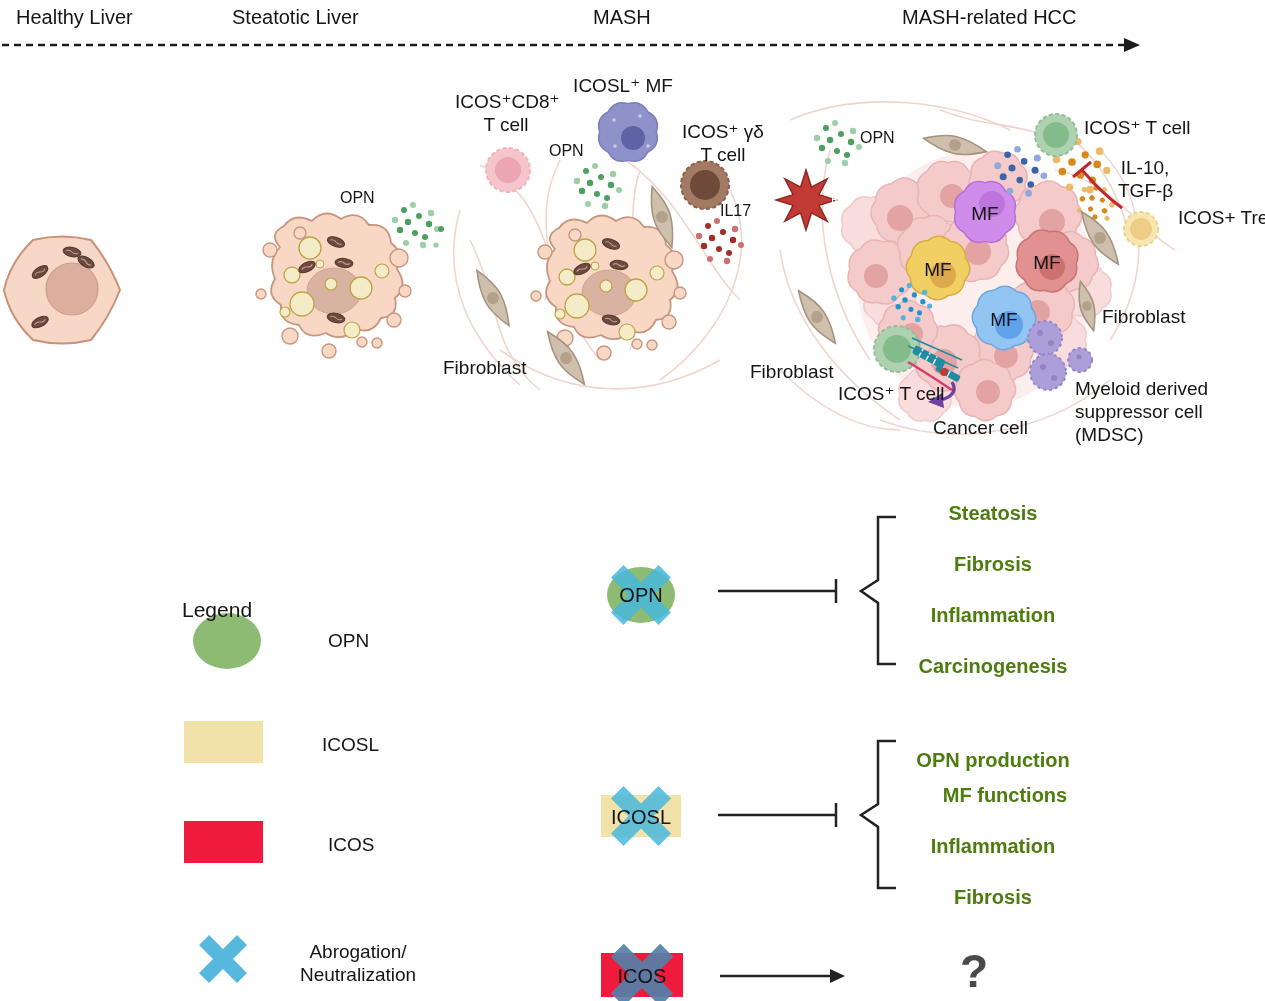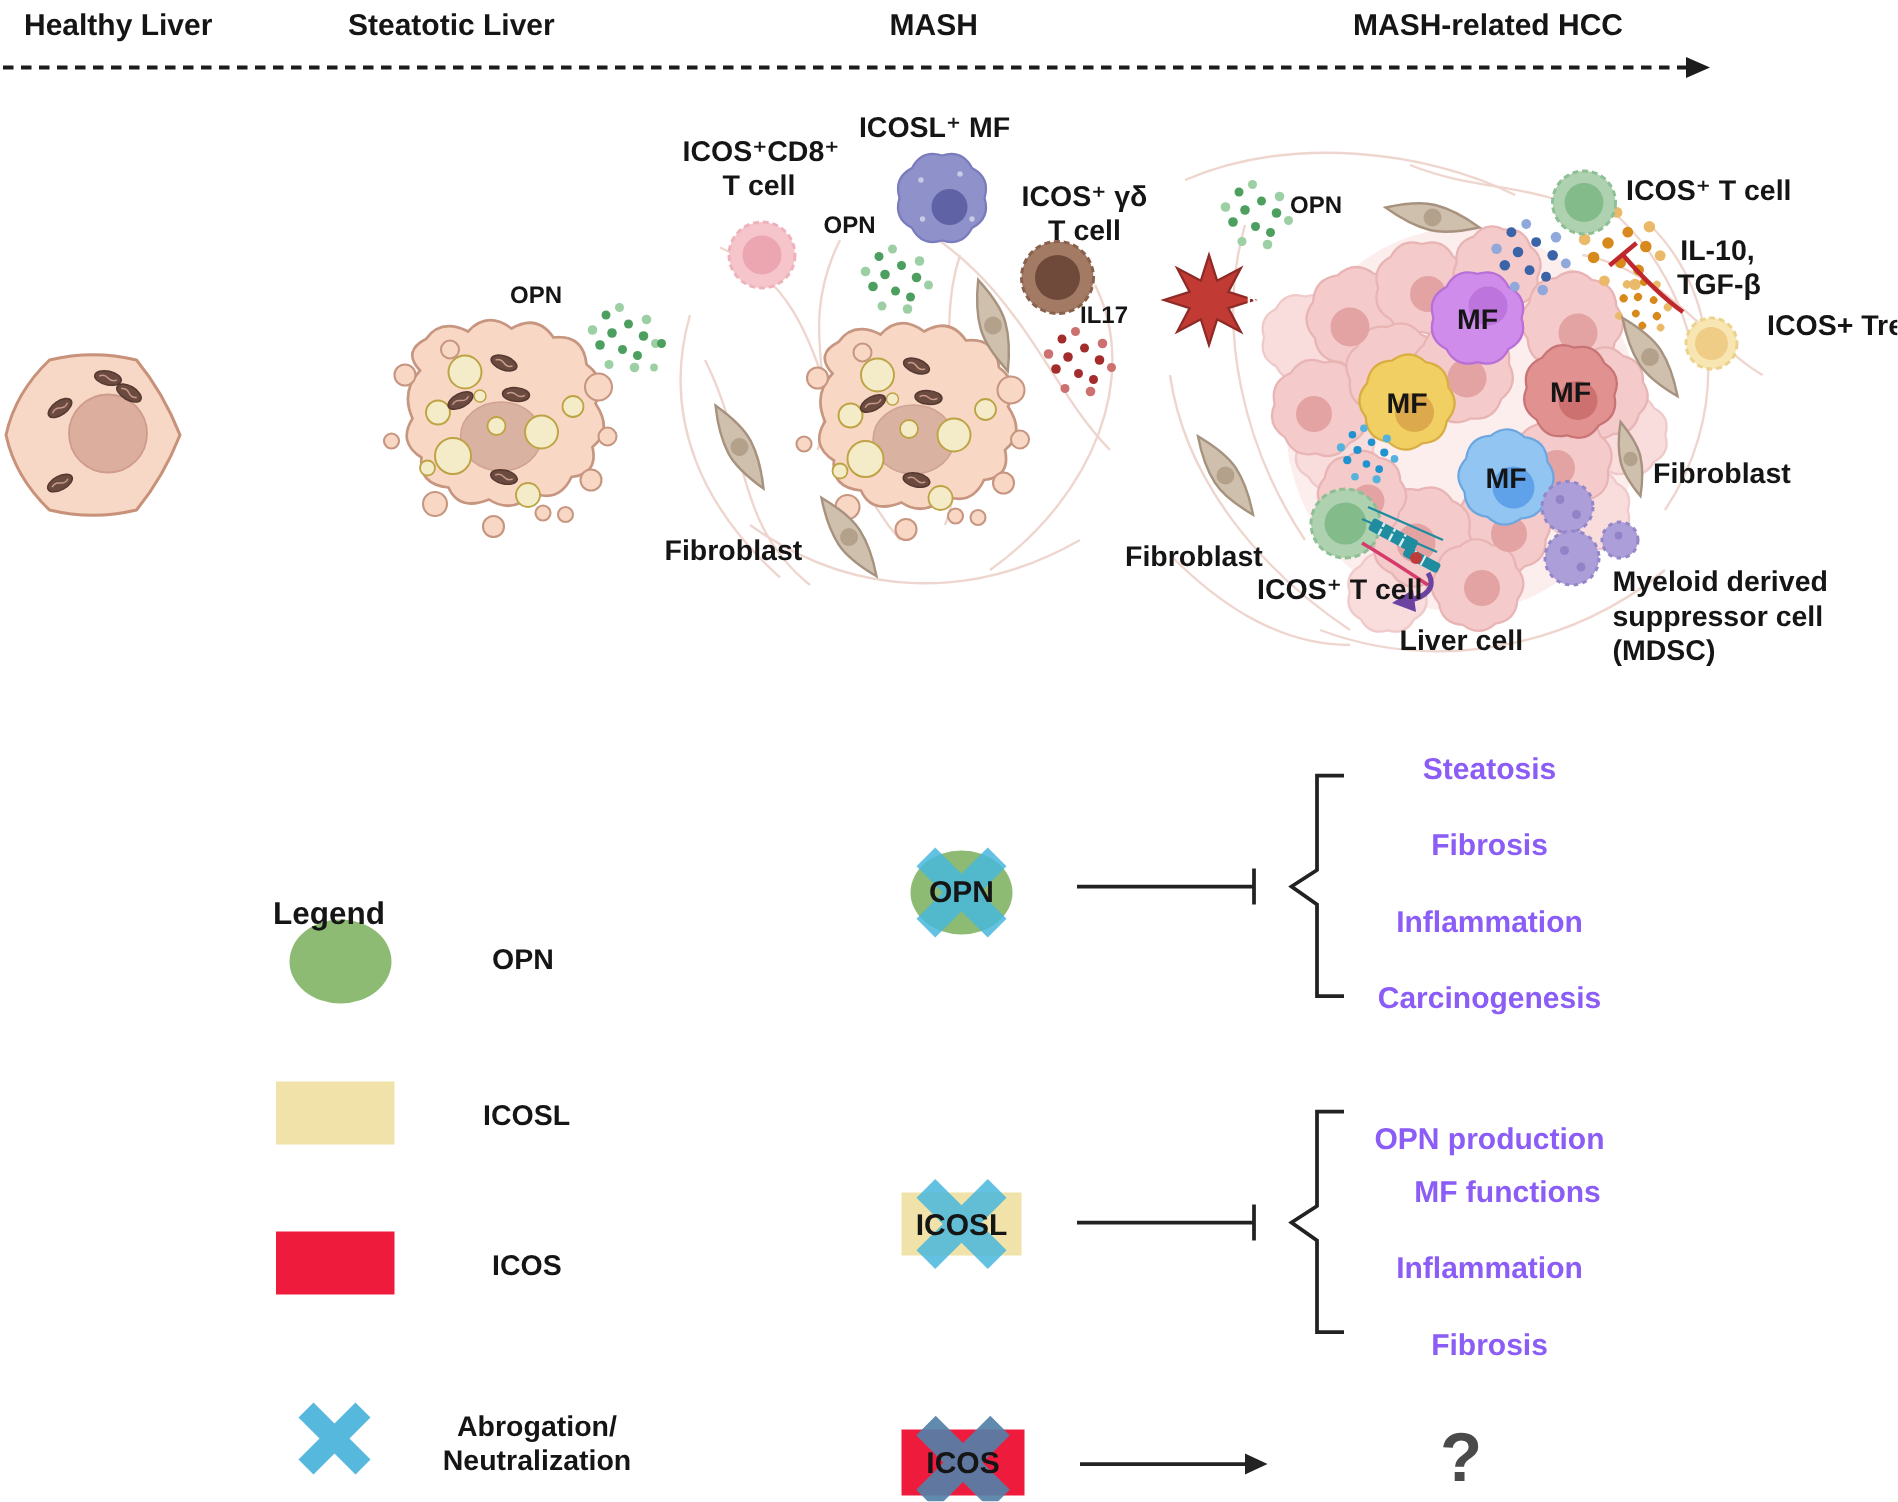--- a/index.html
+++ b/index.html
@@ -1,27 +1,27 @@
 <!DOCTYPE html>
 <html><head>
 <meta charset="utf-8">
 <style>
   html,body{margin:0;padding:0;background:#fff;}
   #fig{position:relative;width:1265px;height:1001px;background:#fff;overflow:hidden;
        font-family:"Liberation Sans","DejaVu Sans",sans-serif;}
   svg{position:absolute;left:0;top:0;}
-  .lbl{position:absolute;font-weight:bold;color:#151515;line-height:1.22;white-space:pre;}
+  .lbl{position:absolute;font-weight:normal;color:#151515;line-height:1.22;white-space:pre;}
   .s15{font-size:19px;}
   .s16{font-size:16px;}
   .s20{font-size:20px;}
   .s21{font-size:21px;}
   .ctr{text-align:center;}
   .white{color:#fff;margin-left:36px;}
   .outcome{position:absolute;width:230px;text-align:center;font-weight:bold;
-           font-size:20px;color:#8b5cf6;}
+           font-size:20px;color:#4d7c0f;}
   .qmark{position:absolute;font-size:46px;font-weight:bold;color:#4a4a4a;}
 </style>
 </head>
 <body>
 
 <div id="fig">
 
 <svg width="1265" height="1001" viewBox="0 0 1265 1001">
   <defs>
     <path id="blob" vector-effect="non-scaling-stroke" d="M1.05,0 Q1.2,0.5 0.74,0.74 Q0.5,1.2 0,1.05 Q-0.5,1.2 -0.74,0.74 Q-1.2,0.5 -1.05,0 Q-1.2,-0.5 -0.74,-0.74 Q-0.5,-1.2 0,-1.05 Q0.5,-1.2 0.74,-0.74 Q1.2,-0.5 1.05,0 Z"></path>
@@ -372,21 +372,21 @@
 <div class="lbl s15" style="left:443px;top:356px;">Fibroblast</div>
 
 <div class="lbl s16" style="left:860px;top:128px;">OPN</div>
 <div class="lbl white ctr" style="left:789px;top:194px;width:34px;font-size:10px;">ROS</div>
 <div class="lbl s15" style="left:1084px;top:116px;">ICOS⁺ T cell</div>
 <div class="lbl s15 ctr" style="left:1118px;top:156px;width:54px;"><span>IL-10,</span><br><span>TGF-β</span></div>
 <div class="lbl s15" style="left:1178px;top:206px;">ICOS+ Treg</div>
 <div class="lbl s15" style="left:750px;top:360px;">Fibroblast</div>
 <div class="lbl s15" style="left:1102px;top:305px;">Fibroblast</div>
 <div class="lbl s15" style="left:838px;top:382px;">ICOS⁺ T cell</div>
-<div class="lbl s15" style="left:933px;top:416px;">Liver cell</div>
+<div class="lbl s15" style="left:933px;top:416px;">Cancer cell</div>
 <div class="lbl s15" style="left:1075px;top:377px;"><span>Myeloid derived</span><br><span>suppressor cell</span><br><span>(MDSC)</span></div>
 
 <div class="lbl ctr" style="left:965px;top:202px;width:40px;font-size:19px;">MF</div>
 <div class="lbl ctr" style="left:918px;top:258px;width:40px;font-size:19px;">MF</div>
 <div class="lbl ctr" style="left:1027px;top:251px;width:40px;font-size:19px;">MF</div>
 <div class="lbl ctr" style="left:984px;top:308px;width:40px;font-size:19px;">MF</div>
 
 <div class="lbl s21" style="left:182px;top:561px;margin-top:36px;">Legend</div>
 <div class="lbl" style="left:328px;top:629px;font-size:19px;">OPN</div>
 <div class="lbl" style="left:322px;top:733px;font-size:19px;">ICOSL</div>

